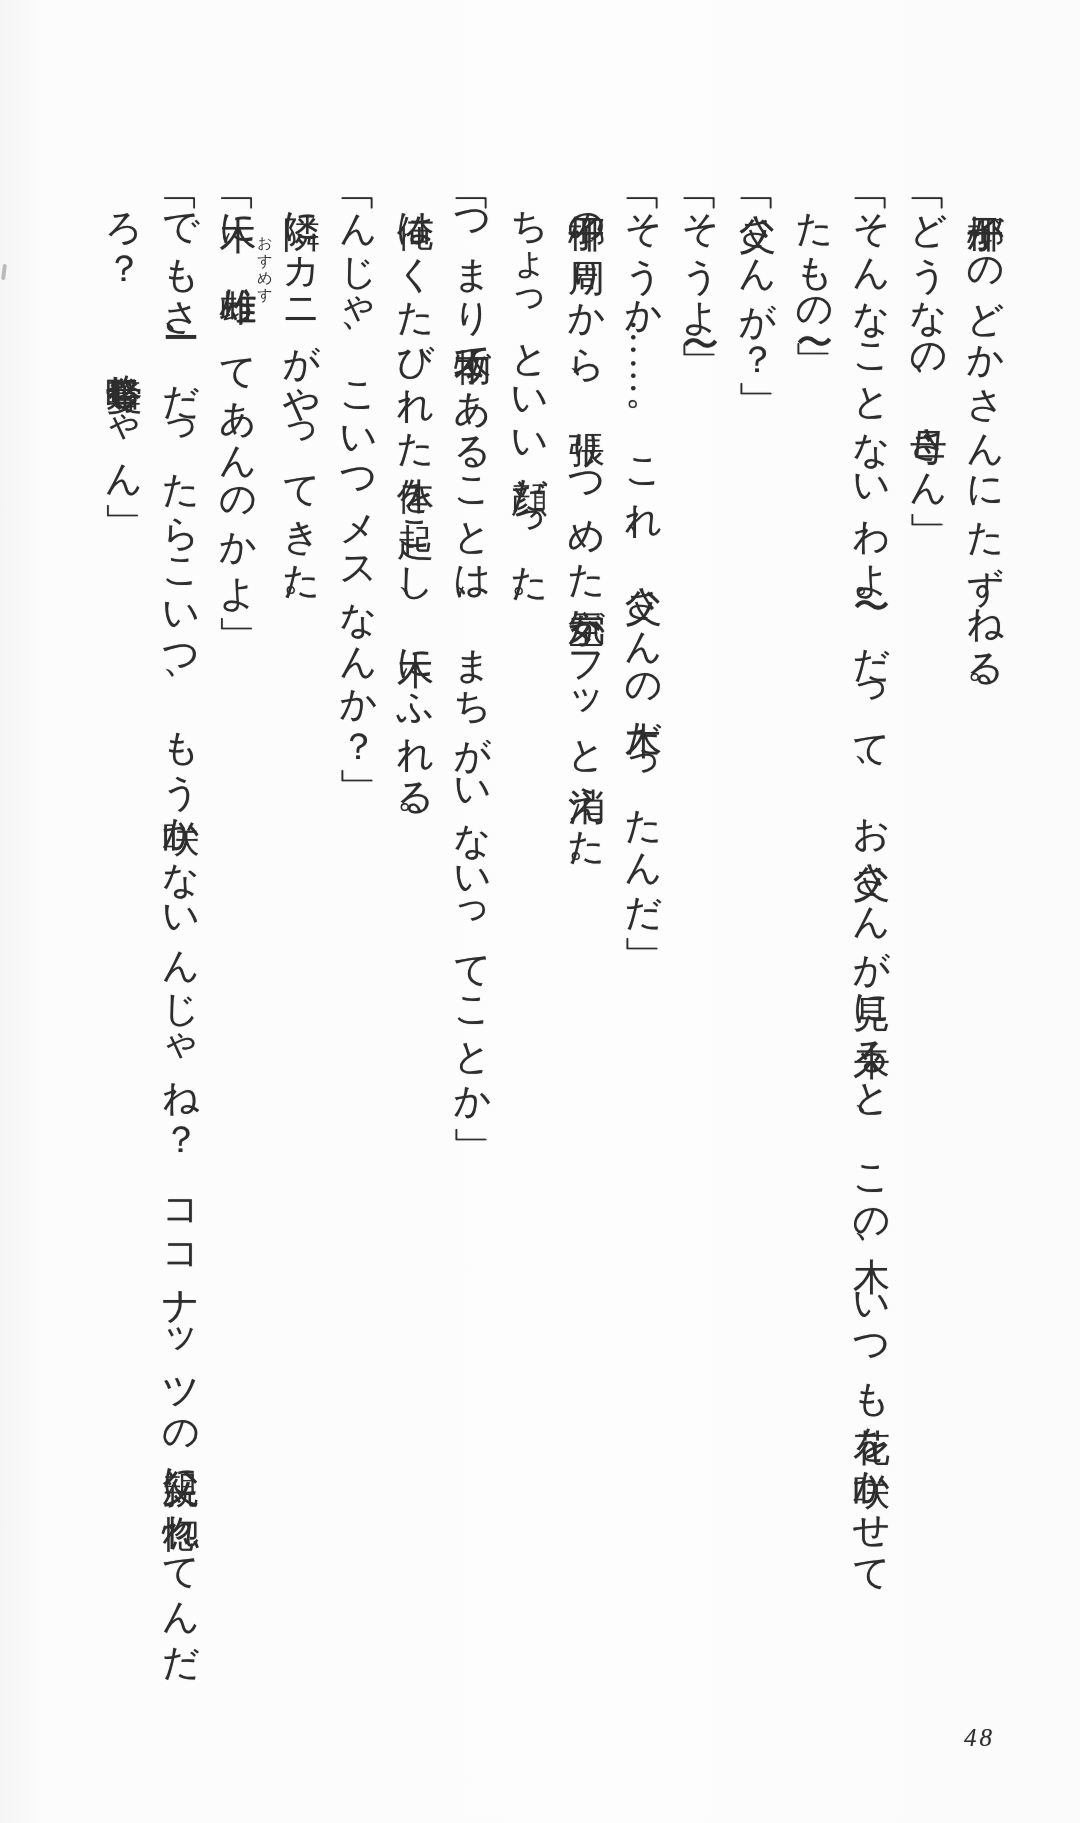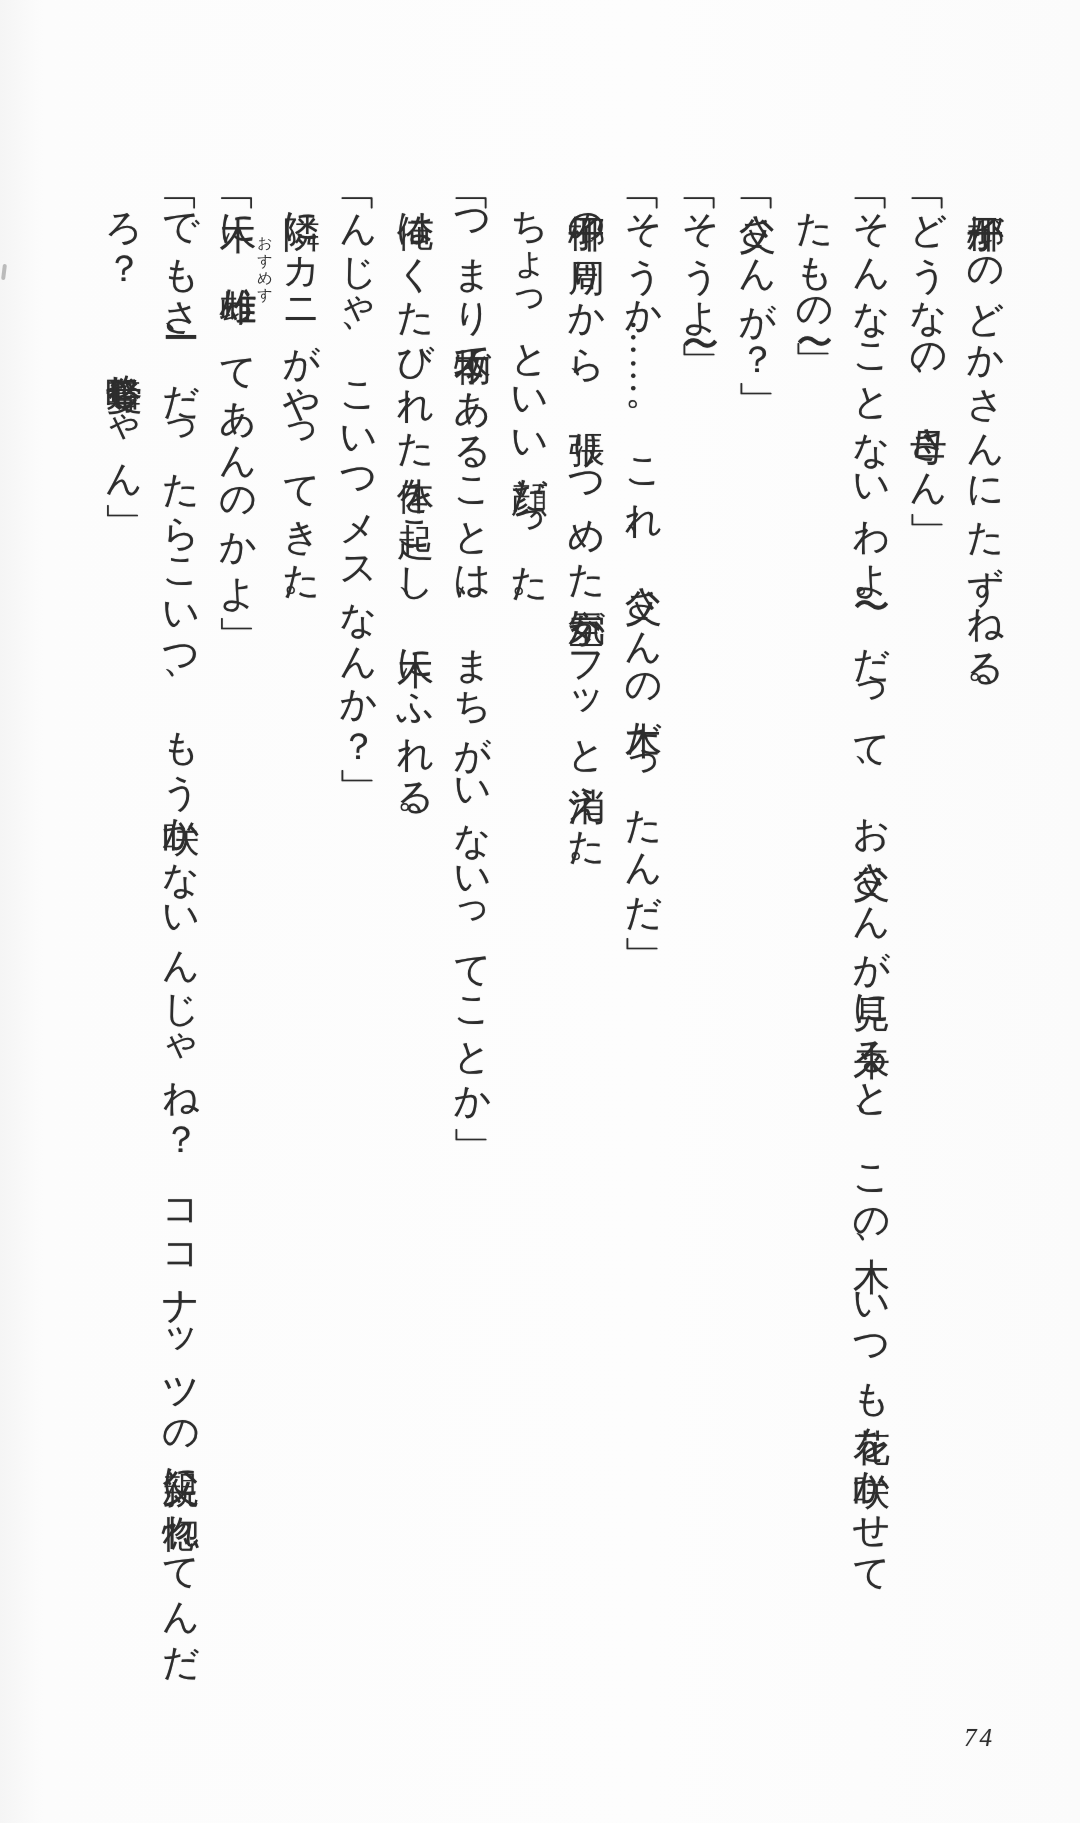--- a/index.html
+++ b/index.html
@@ -83,15 +83,15 @@
       <p class="line">椰子の周りから、張りつめた空気がフッと消えた。</p>
       <p class="line">ちょっといい顔だった。</p>
       <p class="line">「つまり本物であることは、まちがいないってことか」</p>
       <p class="line">俺はくたびれた体を起こし、木にふれる。</p>
       <p class="line">「んじゃ、こいつメスなんか？」</p>
       <p class="line">隣にカニがやってきた。</p>
       <p class="line">「木に<ruby>雄雌<rt>おすめす</rt></ruby>ってあんのかよ」</p>
       <p class="line">「でもさー、だったらこいつ、もう咲かないんじゃね？　ココナッツの父親に惚れてんだ</p>
       <p class="line">ろ？　　略奪愛じゃん」</p>
     </div>
-  <div class="page-number">74</div>
+  <div class="page-number">48</div>
   <div class="scan-artifact"></div>
 </main>
 
 </body></html>

